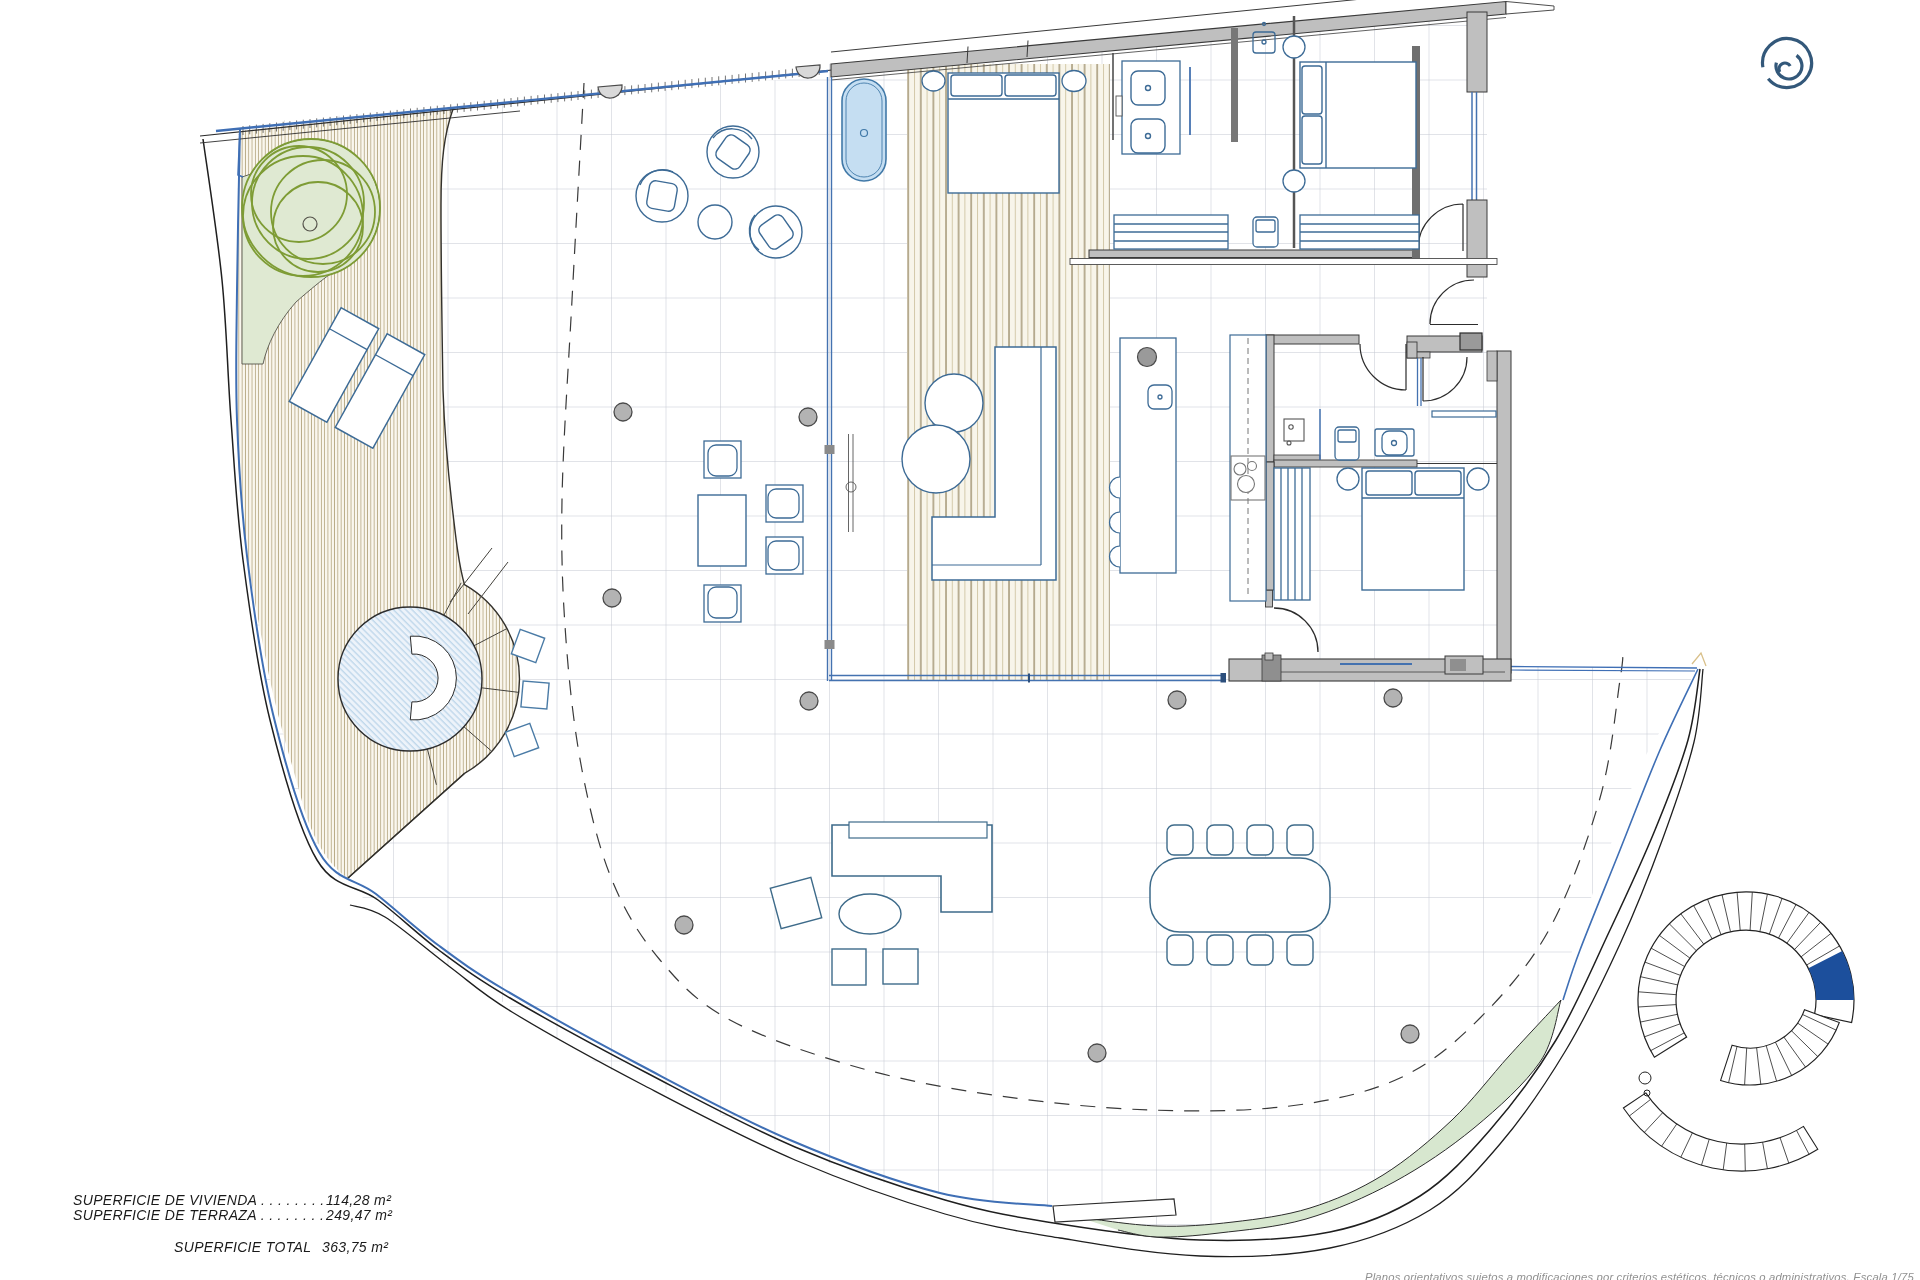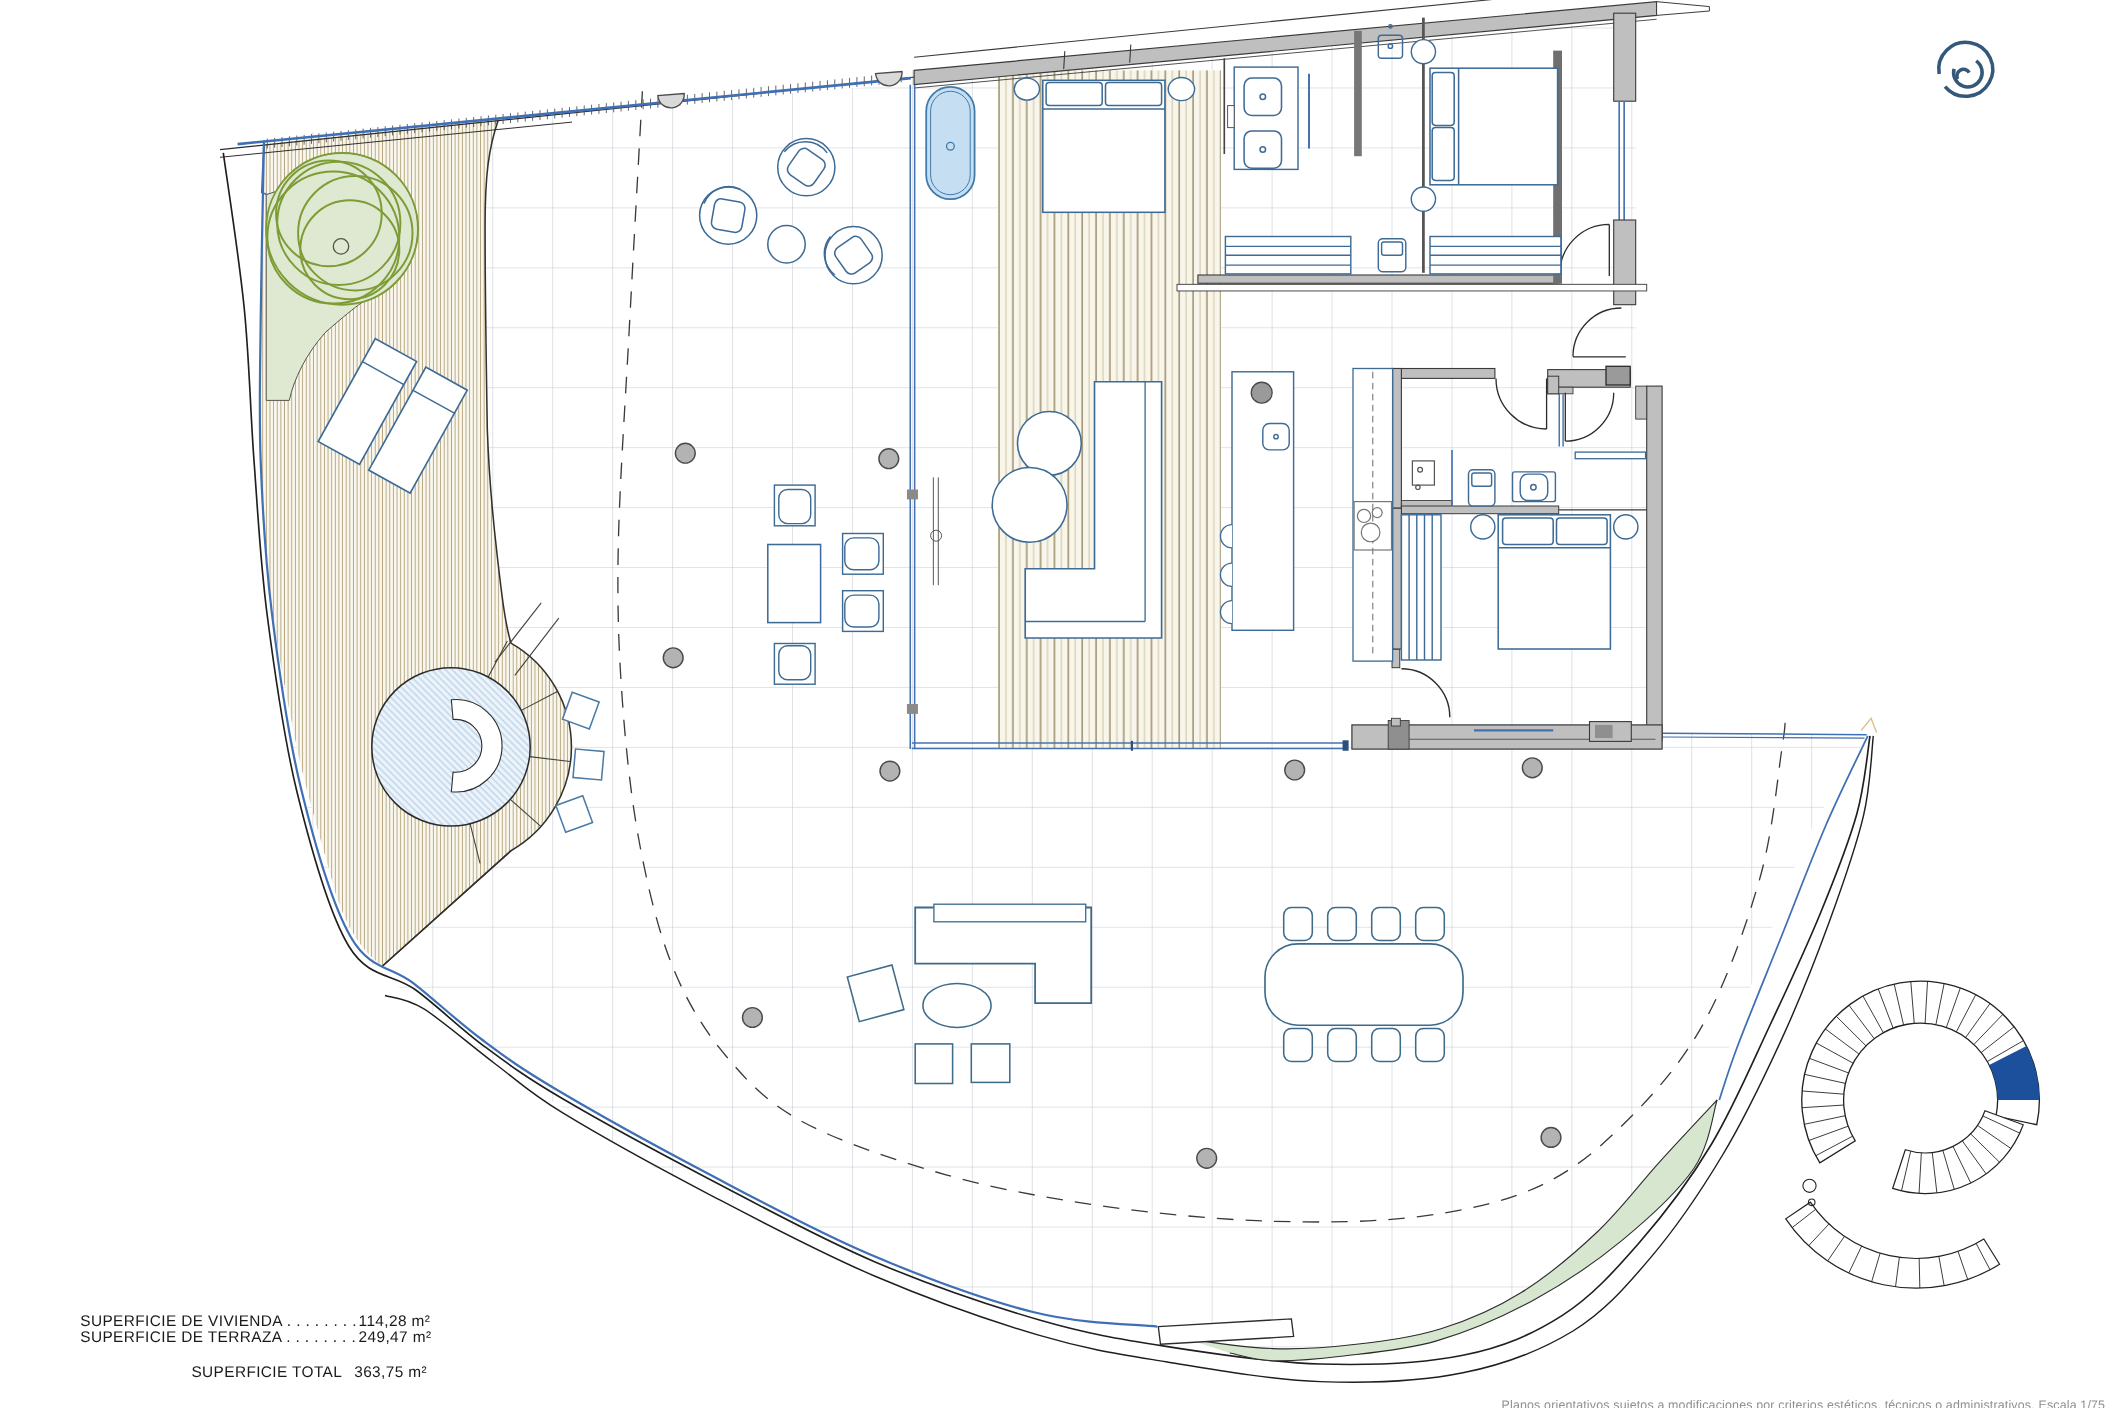--- a/index.html
+++ b/index.html
@@ -1,17 +1,17 @@
 <!DOCTYPE html>
 <html><head>
 <meta charset="utf-8">
 <style>
 html,body{margin:0;padding:0;background:#fff;}
 #page{position:relative;width:1920px;height:1280px;background:#ffffff;overflow:hidden;
-font-family:"Liberation Sans",sans-serif;}
+font-family:"Liberation Sans",sans-serif;font-style:italic;}
 svg{position:absolute;top:0;left:0;}
 .lbl{font-family:"Liberation Sans",sans-serif;font-size:14px;fill:#1a1a1a;letter-spacing:.35px;}
 .dis{font-family:"Liberation Sans",sans-serif;font-size:11.3px;fill:#909090;letter-spacing:.15px;}
 </style>
 </head>
 <body>
 <div id="page">
 <svg width="1920" height="1280" viewBox="0 0 1920 1280">
 <defs>
 <pattern id="grid" width="54.5" height="54.5" patternUnits="userSpaceOnUse" x="11.5" y="25">

